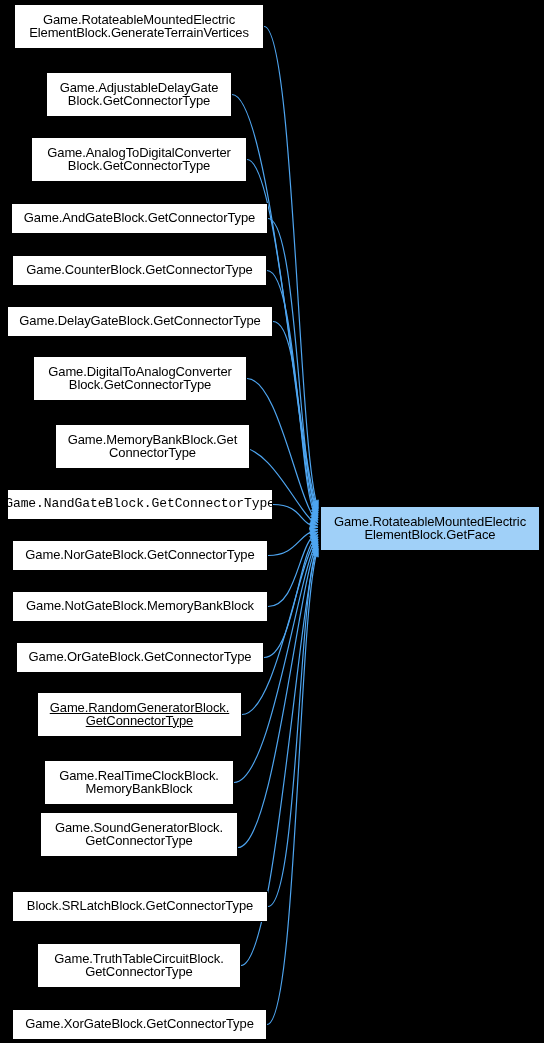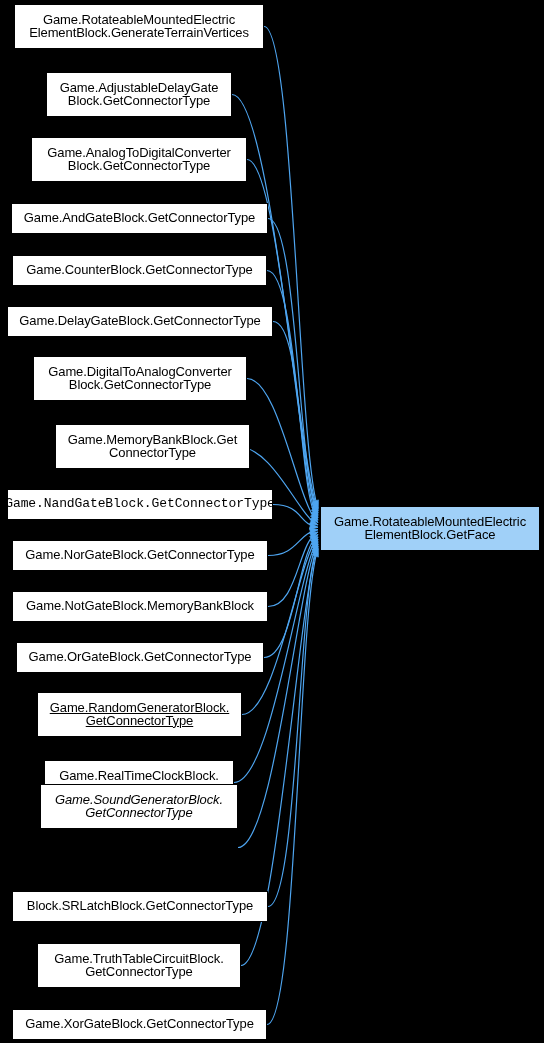--- a/index.html
+++ b/index.html
@@ -114,20 +114,20 @@
       <div class="node" style="left: 55px; top: 424px; width: 195px; height: 45px;">Game.MemoryBankBlock.Get
 ConnectorType</div>
       <div class="node" style="left: 7px; top: 489px; width: 266px; height: 31px; font-family: Liberation Mono, monospace;">Game.NandGateBlock.GetConnectorType</div>
       <div class="node" style="left: 12px; top: 540px; width: 256px; height: 31px;">Game.NorGateBlock.GetConnectorType</div>
       <div class="node" style="left: 12px; top: 591px; width: 256px; height: 31px;">Game.NotGateBlock.MemoryBankBlock</div>
       <div class="node" style="left: 16px; top: 642px; width: 248px; height: 31px;">Game.OrGateBlock.GetConnectorType</div>
       <div class="node" style="left: 37px; top: 692px; width: 205px; height: 45px; text-decoration: underline;">Game.RandomGeneratorBlock.
 GetConnectorType</div>
       <div class="node" style="left: 44px; top: 760px; width: 190px; height: 45px;">Game.RealTimeClockBlock.
 MemoryBankBlock</div>
-      <div class="node" style="left: 40px; top: 784px; width: 198px; height: 45px; font-style: italic;">Game.SoundGeneratorBlock.
+      <div class="node" style="left: 40px; top: 812px; width: 198px; height: 45px;">Game.SoundGeneratorBlock.
 GetConnectorType</div>
       <div class="node" style="left: 12px; top: 891px; width: 256px; height: 31px;">Block.SRLatchBlock.GetConnectorType</div>
       <div class="node" style="left: 37px; top: 943px; width: 204px; height: 45px;">Game.TruthTableCircuitBlock.
 GetConnectorType</div>
       <div class="node" style="left: 12px; top: 1009px; width: 255px; height: 31px;">Game.XorGateBlock.GetConnectorType</div>
     </div>
 </div>
 
 </body></html>

